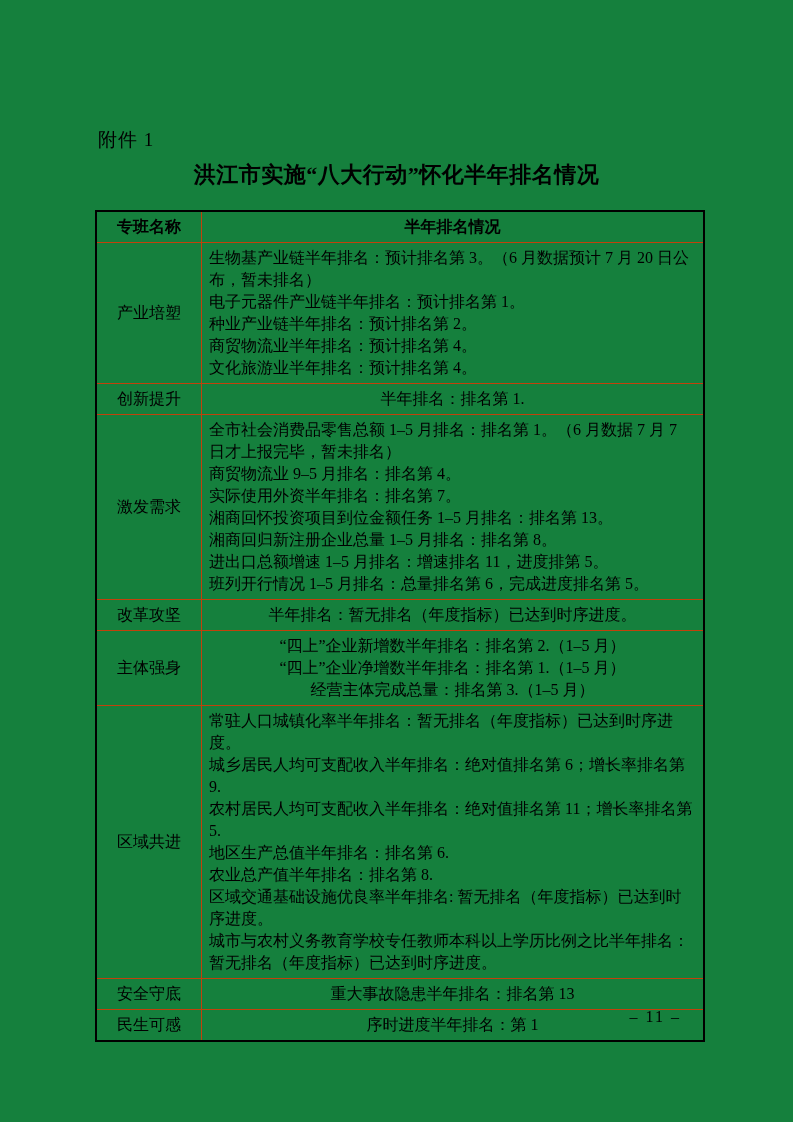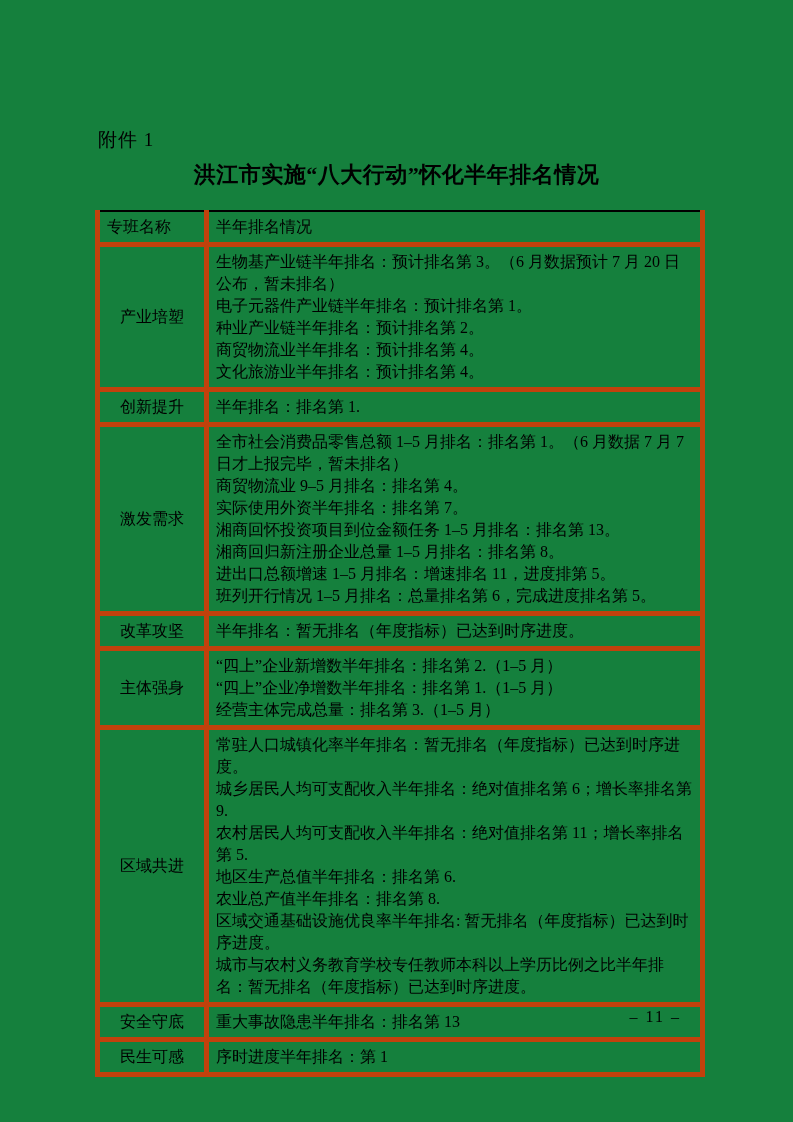--- a/index.html
+++ b/index.html
@@ -41,38 +41,38 @@
     width: 610px;
     border-collapse: collapse;
     table-layout: fixed;
     font-size: 16px;
   }
   table.rank-table,
   table.rank-table tr:first-child th { border-top: 2.5px solid #000; }
   table.rank-table { border: 2.5px solid #000; }
   table.rank-table th,
   table.rank-table td {
-    border: 5px solid #c2410c;
+    border: 1px solid #c2410c;
     padding: 4px 7px;
     line-height: 22px;
     vertical-align: middle;
   }
   .col-name {
     width: 90px;
     text-align: center;
   }
   th.col-name, th.col-detail {
-    font-weight: normal;
-    text-align: left;
+    font-weight: bold;
+    text-align: center;
     padding-top: 5px;
     padding-bottom: 5px;
     margin-left: 48px;
   }
   td.col-detail.align-left { text-align: left; }
-  td.col-detail.align-center { }
+  td.col-detail.align-center { text-align: center; }
   td.col-detail .line { margin: 0; }
   .page-number {
     position: absolute;
     top: 1008px;
     right: 112px;
     font-size: 16px;
     letter-spacing: 2px;
   }
 </style>
 </head>

